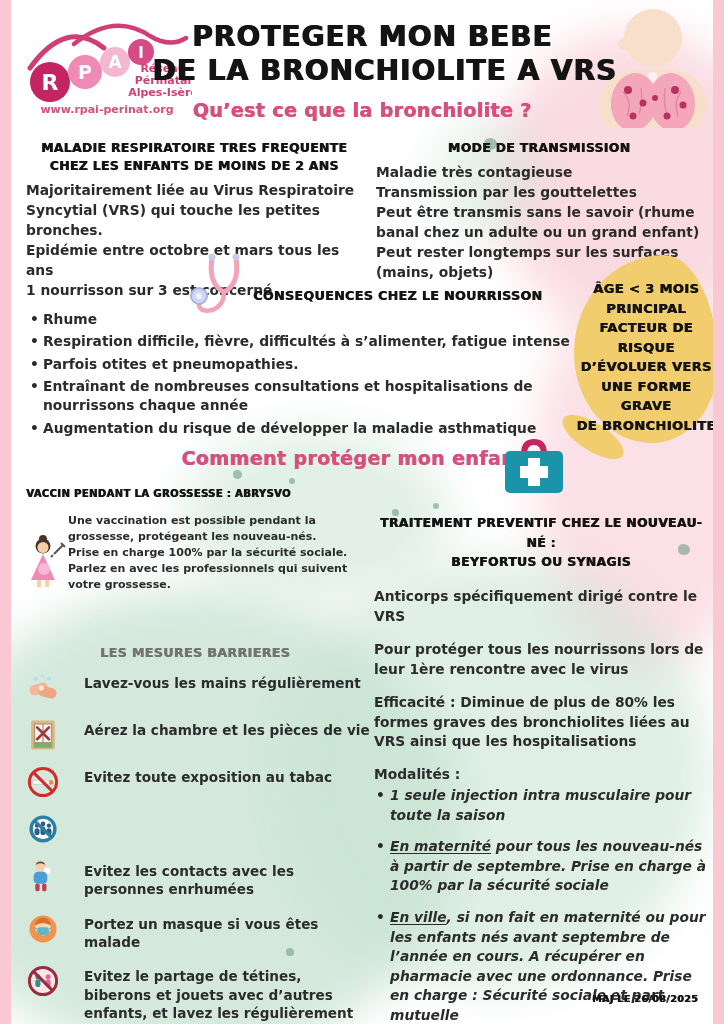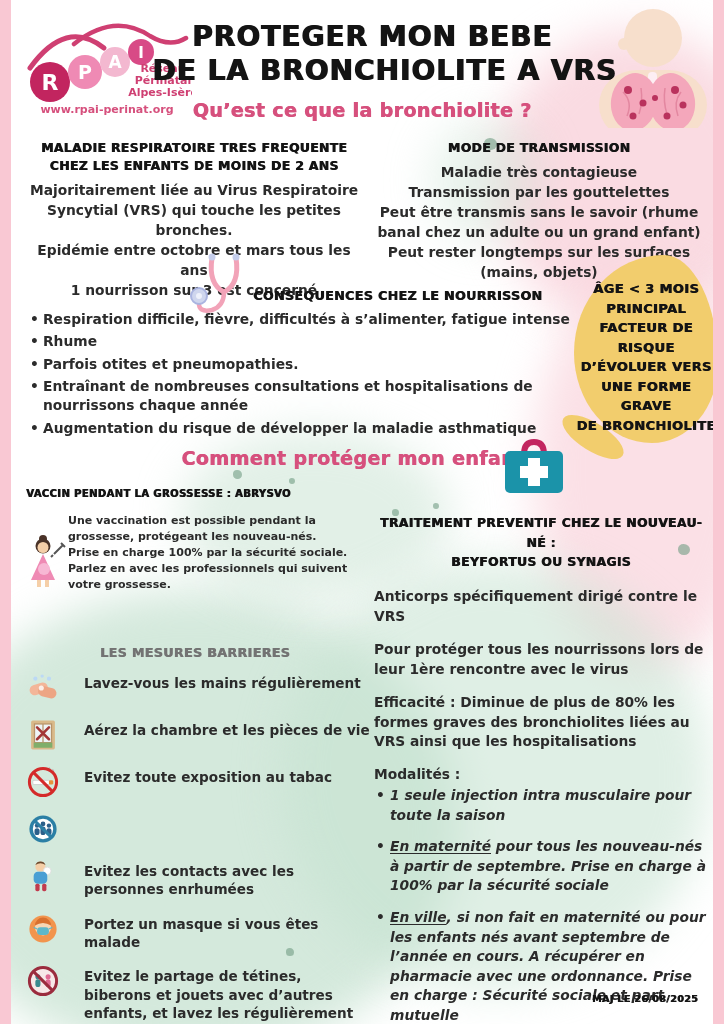--- a/index.html
+++ b/index.html
@@ -22,21 +22,21 @@
   .abs{position:absolute;z-index:1;}
   
   .logo-box{left:22px;top:10px;width:170px;}
   .site{left:24px;top:103px;width:166px;font-size:11px;color:#d6507d;font-weight:700;text-align:center;}
   .title{left:152px;top:20px;width:440px;text-align:center;color:#141414;z-index:1;}
   .title div{font-size:28px;font-weight:800;letter-spacing:1px;text-shadow:1.2px 0 0 #141414;line-height:1.22;white-space:nowrap;}
   .subtitle{left:0;top:99px;width:100%;text-align:center;color:#d6507d;font-size:19px;}
   .baby{right:13px;top:2px;z-index:1;}
   
   .col-head{font-size:12.3px;color:#141414;line-height:1.45;text-align:center;}
-  .col-body{font-size:13.8px;font-weight:700;line-height:1.45;text-align:center;margin-top:4px;}
+  .col-body{font-size:13.8px;font-weight:700;line-height:1.45;text-align:left;margin-top:4px;}
   .wi-left{left:26px;top:140px;width:336px;}
   .wi-right{left:376px;top:140px;width:326px;}
   
   .steth{left:186px;top:252px;z-index:1;}
   .cons-head{left:253px;top:288px;font-size:12.6px;color:#141414;}
   .cons-list{left:28px;top:310px;width:545px;font-size:13.8px;font-weight:700;line-height:1.4;}
   .blt{position:relative;padding-left:15px;margin-bottom:3px;}
   .blt::before{content:"•";position:absolute;left:2px;top:0;}
   
   .bubble{left:574px;top:255px;width:144px;height:188px;background:#f2cd6d;z-index:1;
@@ -164,22 +164,22 @@
       <path d="M38 40 Q38 54 26 58 Q12 61 13 50" fill="none" stroke="#f2a3b8" stroke-width="4.5" stroke-linecap="round"></path>
       <circle cx="13" cy="44" r="8" fill="#cfd6ee" stroke="#aab4e0" stroke-width="2"></circle>
       <circle cx="13" cy="44" r="3" fill="#eef1fb"></circle>
       <circle cx="26" cy="5" r="3.5" fill="#c4cdeb"></circle>
       <circle cx="50" cy="5" r="3.5" fill="#c4cdeb"></circle>
     </svg>
   </div>
   <div class="abs cons-head chunky">CONSEQUENCES CHEZ LE NOURRISSON</div>
   <div class="abs cons-list">
 
-  <div class="blt">Respiration difficile, fièvre, difficultés à s’alimenter, fatigue intense</div>
-      <div class="blt">Rhume</div>
+  <div class="blt">Rhume</div>
+      <div class="blt">Respiration difficile, fièvre, difficultés à s’alimenter, fatigue intense</div>
       <div class="blt">Parfois otites et pneumopathies.</div>
       <div class="blt">Entraînant de nombreuses consultations et hospitalisations de nourrissons chaque année</div>
       <div class="blt">Augmentation du risque de développer la maladie asthmatique</div>
     </div>
 
   <div class="abs bubble">
     <div class="bubble-text chunky">
 
     <div>ÂGE &lt; 3 MOIS</div>
         <div>PRINCIPAL</div>

